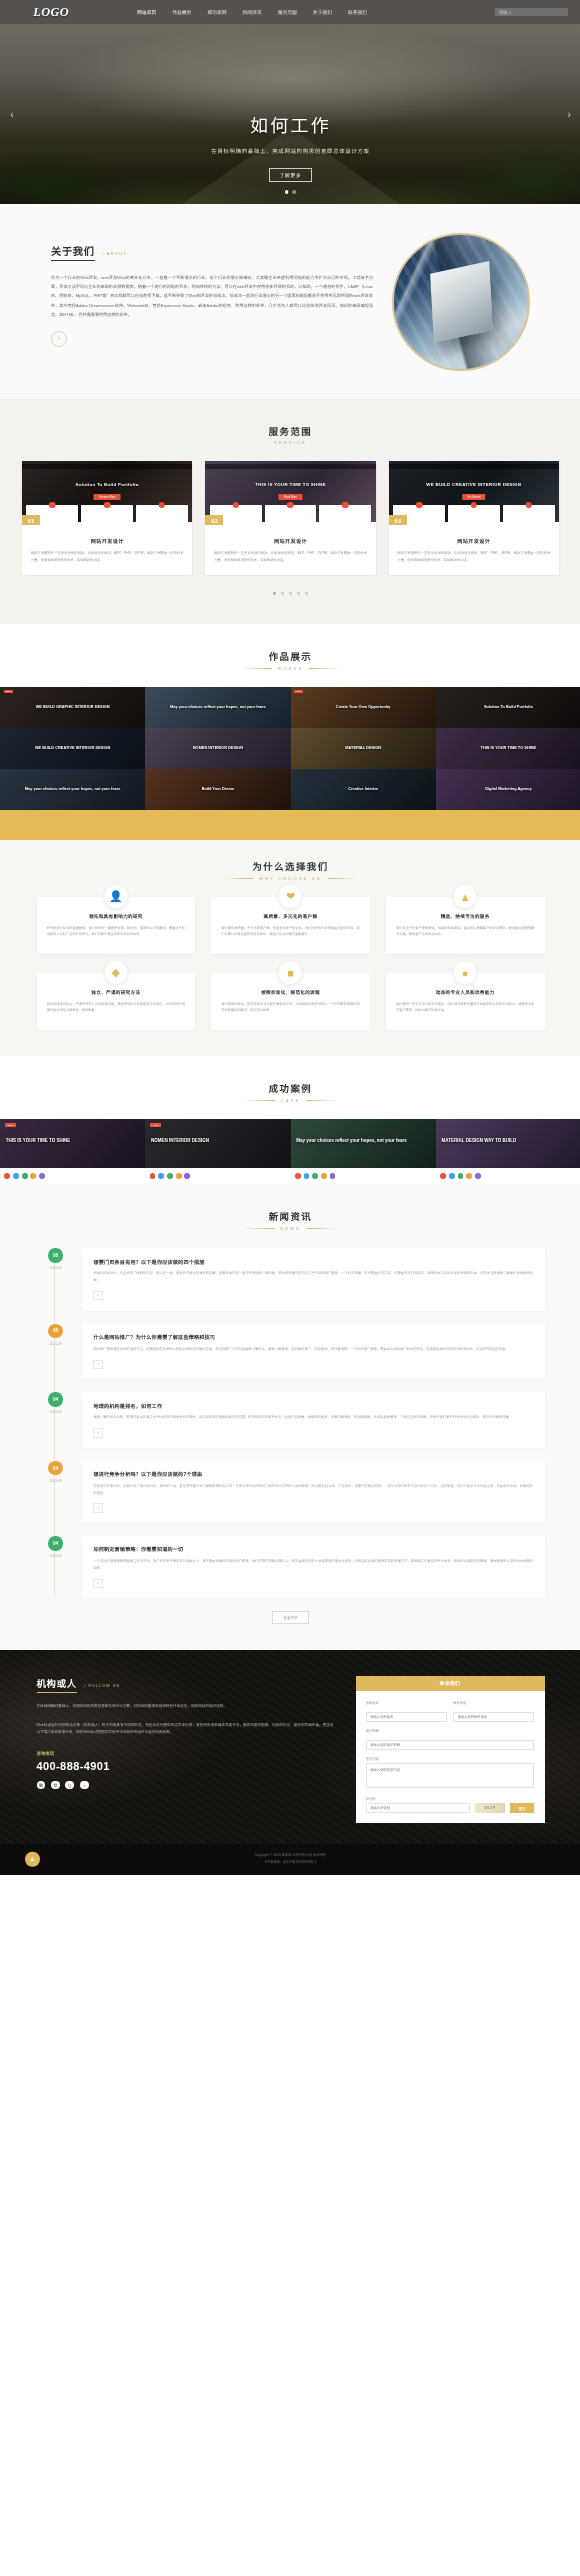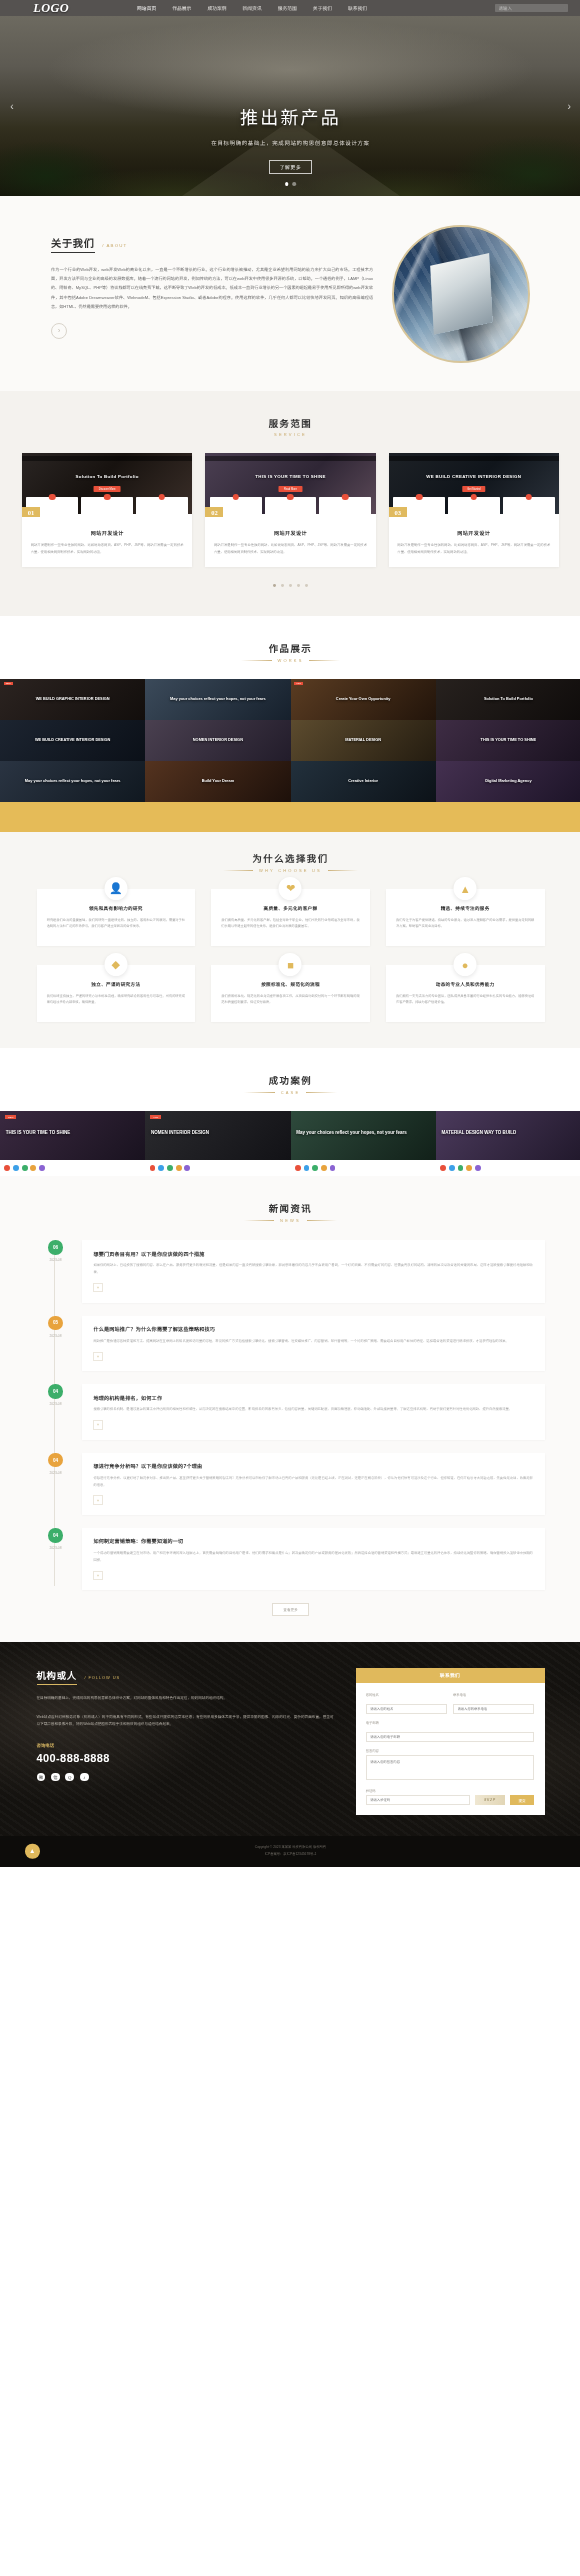--- a/index.html
+++ b/index.html
@@ -7,21 +7,21 @@
     width: 581px;
     font-family: "Liberation Sans", "DejaVu Sans", sans-serif;
     background: #fff;
     color: #333;
   }
   body { width: 581px; overflow-x: hidden; }
 
   
   .header {
     position: relative;
-    height: 16px;
+    height: 24px;
     background: #555250;
     display: flex;
     align-items: center;
     padding: 0 13px;
     z-index: 30;
     gap: 32px;
   }
   .logo {
     font-family: "Liberation Serif", "DejaVu Serif", serif;
     font-style: italic;
@@ -555,21 +555,21 @@
     </svg>
   </div>
 </div>
 
 <section class="hero">
   <div class="hero-bg"></div>
   <div class="hero-rails"></div>
   <div class="hero-arrow left">‹</div>
   <div class="hero-arrow right">›</div>
   <div class="hero-inner">
-    <div class="hero-title">推出新产品</div>
+    <div class="hero-title">如何工作</div>
     <div class="hero-sub">在目标明确的基础上，完成网站的构思创意即总体设计方案</div>
     <button class="hero-btn">了解更多</button>
   </div>
   <div class="hero-dots">
     <span class="on"></span>
     <span></span>
   </div>
 </section>
 
 <section class="about">
@@ -858,21 +858,21 @@
 <footer class="footer">
   <div class="footer-wrap">
     <div class="f-left">
       <div>
         <span class="f-title">机构或人</span>
         <span class="f-en">/ FOLLOW US</span>
       </div>
       <p class="f-p">在目标明确的基础上，完成网站的构思创意即总体设计方案。对网站的整体风格和特色作出定位，规划网站的组织结构。</p>
       <p class="f-p">Web站点应针对所服务对象（机构或人）的不同而具有不同的形式。有些站点只提供简洁文本信息；有些则采用多媒体表现手法，提供华丽的图像、闪烁的灯光、复杂的页面布置，甚至可以下载声音和录像片段。好的Web站点把图形表现手法和有效的组织与通信结合起来。</p>
       <div class="f-tel-label">咨询电话</div>
-      <div class="f-tel">400-888-8888</div>
+      <div class="f-tel">400-888-4901</div>
       <div class="f-social">
         <span>微</span>
         <span>信</span>
         <span>Q</span>
         <span>♪</span>
       </div>
     </div>
     <div class="f-right">
       <div class="f-form-head">联系我们</div>
       <div class="f-form">

